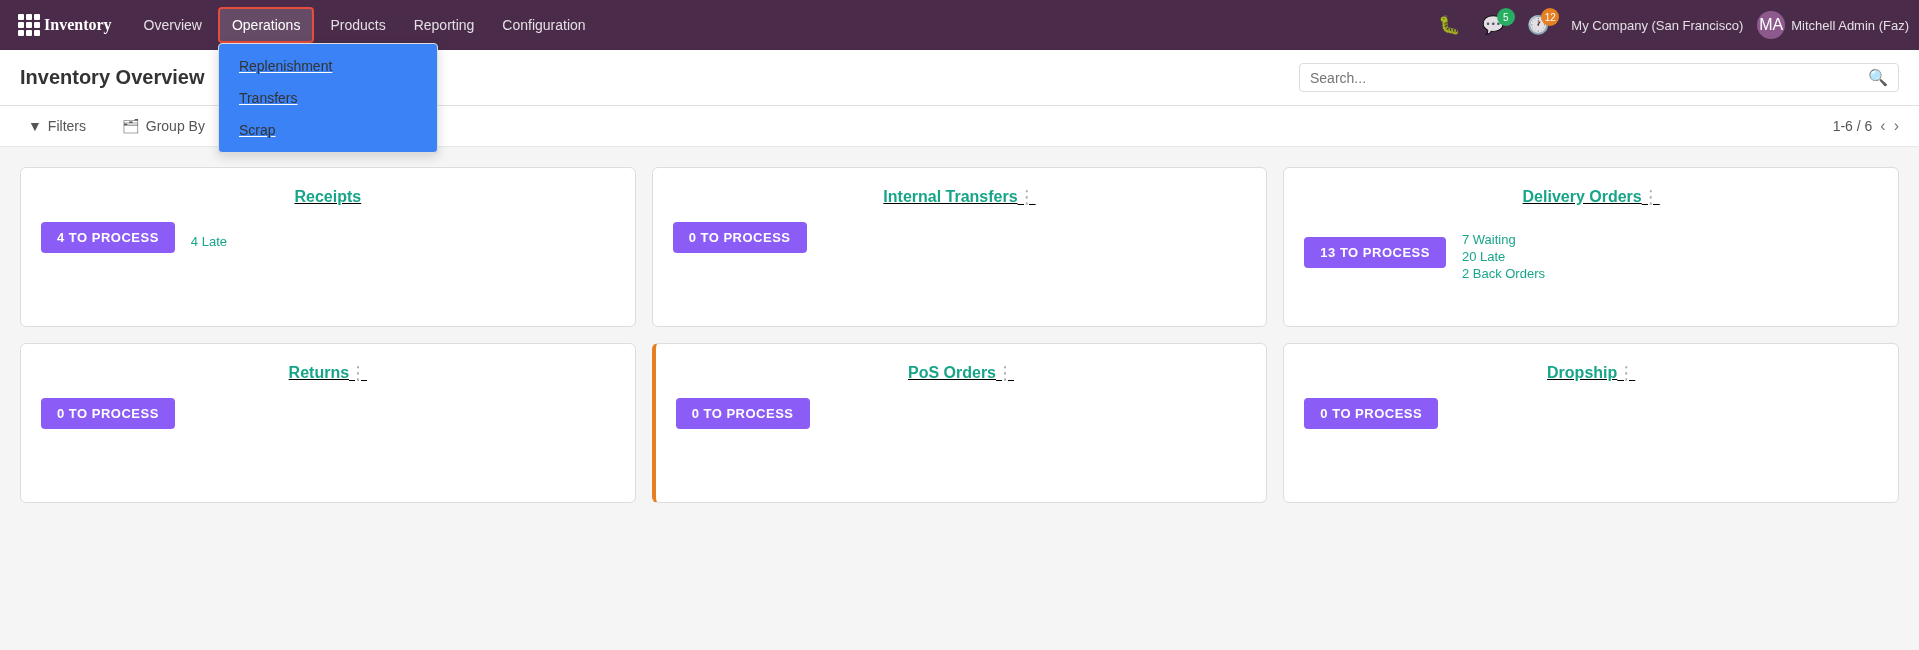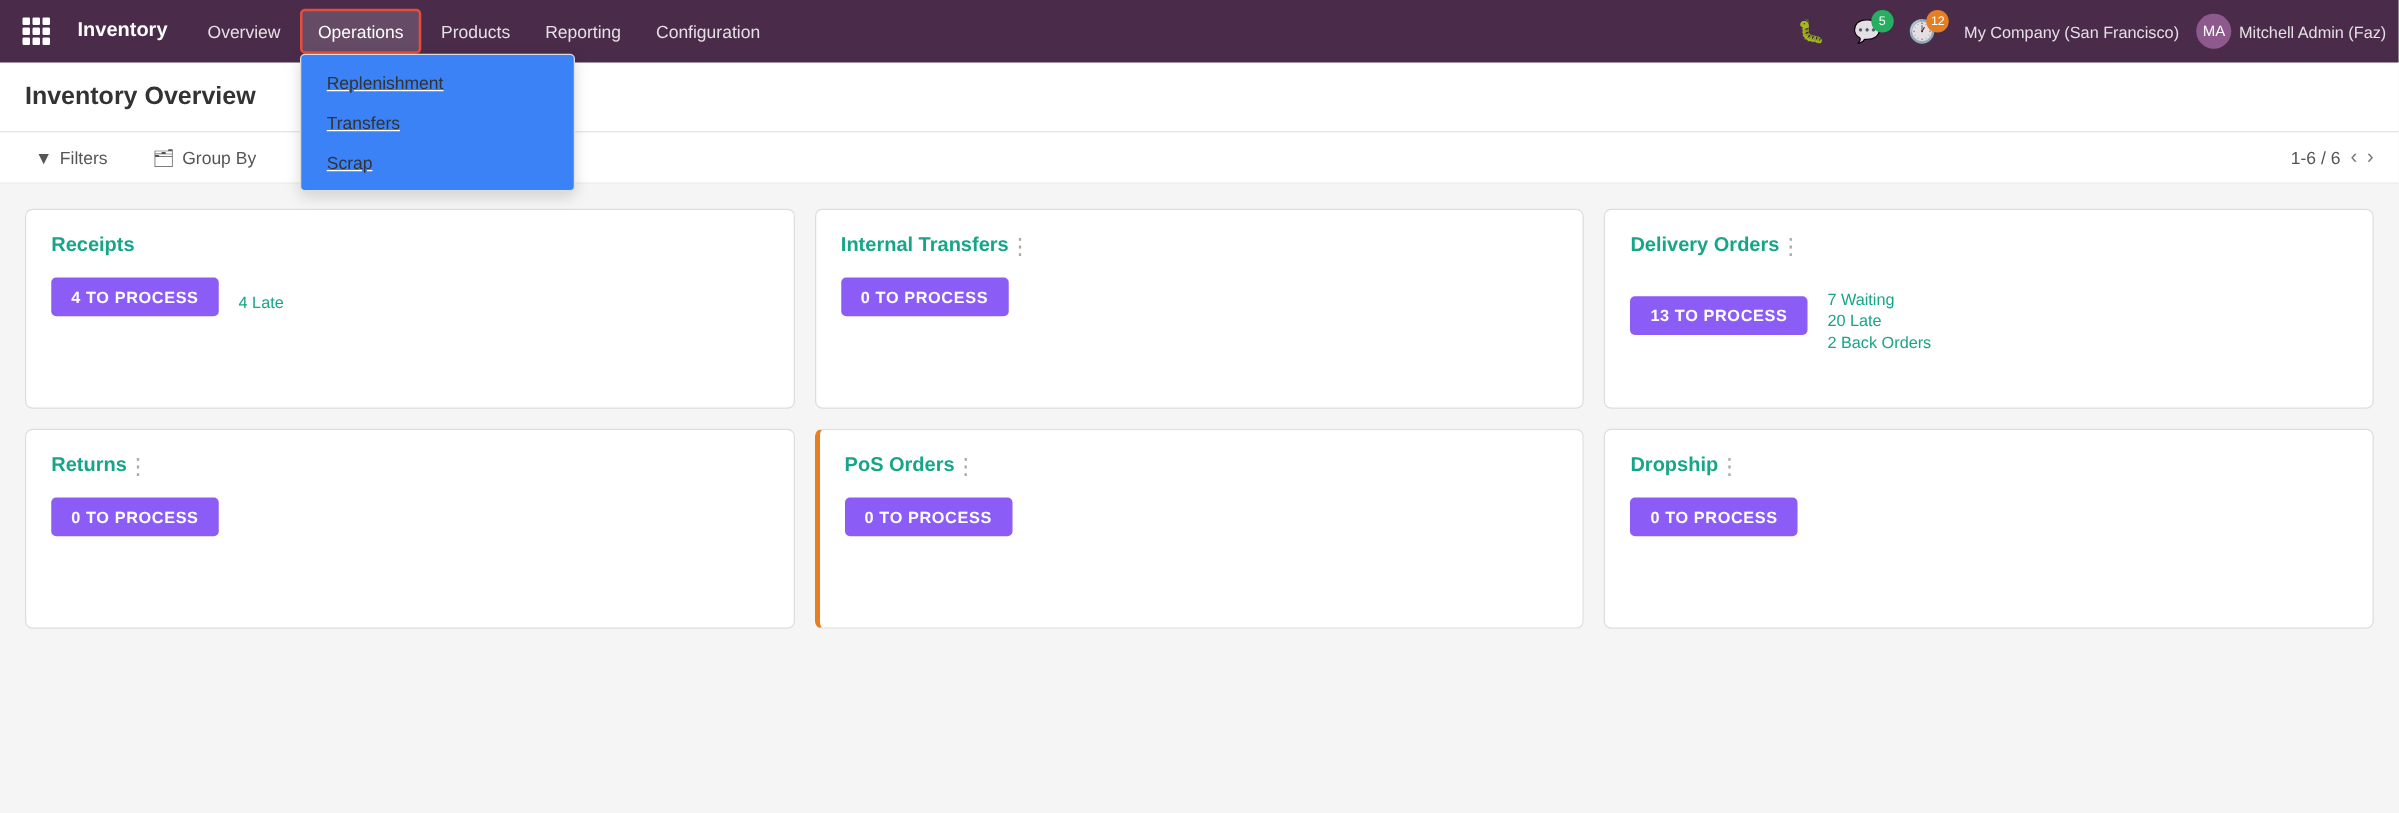--- a/index.html
+++ b/index.html
@@ -13,26 +13,27 @@
       align-items: center;
       height: 50px;
       padding: 0 10px;
       gap: 4px;
       position: relative;
       z-index: 100;
     }
     .navbar-brand {
       display: flex;
       align-items: center;
-      gap: 22px;
+      gap: 4px;
       color: white;
       font-size: 16px;
       font-weight: 600;
       margin-right: 8px;
       padding: 0 8px;
+      font-family: Liberation Serif, serif;
     }
     .grid-icon {
       display: grid;
       grid-template-columns: repeat(3,6px);
       grid-template-rows: repeat(3,6px);
       gap: 2px;
     }
     .grid-dot { background: white; border-radius: 1px; }
 
     .nav-item {
@@ -94,21 +95,21 @@
       gap: 6px;
     }
     .avatar {
       width: 28px;
       height: 28px;
       border-radius: 50%;
       background: #8e5a8e;
       display: flex;
       align-items: center;
       justify-content: center;
-      font-size: 12px;
+      font-size: 16px;
       color: white;
     }
 
     
     .dropdown-container {
       position: relative;
     }
     .dropdown-menu {
       position: absolute;
       top: 100%;
@@ -202,22 +203,23 @@
       min-height: 160px;
     }
     .card-title {
       font-size: 16px;
       font-weight: 700;
       color: #17a589;
       margin-bottom: 16px;
     }
     .card-header {
       display: flex;
-      justify-content: flex-start;
+      justify-content: center;
       align-items: flex-start;
+      text-decoration: underline;
     }
     .card-menu-btn {
       color: #aaa;
       cursor: pointer;
       font-size: 18px;
       line-height: 1;
     }
     .process-btn {
       background: #8b5cf6;
       color: white;
@@ -290,20 +292,24 @@
     <span class="company-name">My Company (San Francisco)</span>
     <div class="user-name">
       <div class="avatar">MA</div>
       <span>Mitchell Admin (Faz)</span>
     </div>
   </div>
 </nav>
 
 <div class="sub-header">
   <span class="page-title">Inventory Overview</span>
+  <div style="flex:1; max-width:600px; margin-left: auto; margin-right: 0; display:flex; align-items:center; border:1px solid #ddd; border-radius:4px; padding: 4px 10px; background:white;">
+    <input type="text" style="border: none; outline: none; flex: 1 1 0%; font-size: 14px; color: rgb(153, 153, 153);" placeholder="Search...">
+    <span style="color:#aaa; font-size:16px; cursor:pointer;">🔍</span>
+  </div>
 </div>
 
 <div class="filter-bar">
   <div class="filter-btn">
     <span style="color:#555;">▼</span>
     <span>Filters</span>
   </div>
   <div class="filter-btn">
     <span>🗂</span>
     <span>Group By</span>

